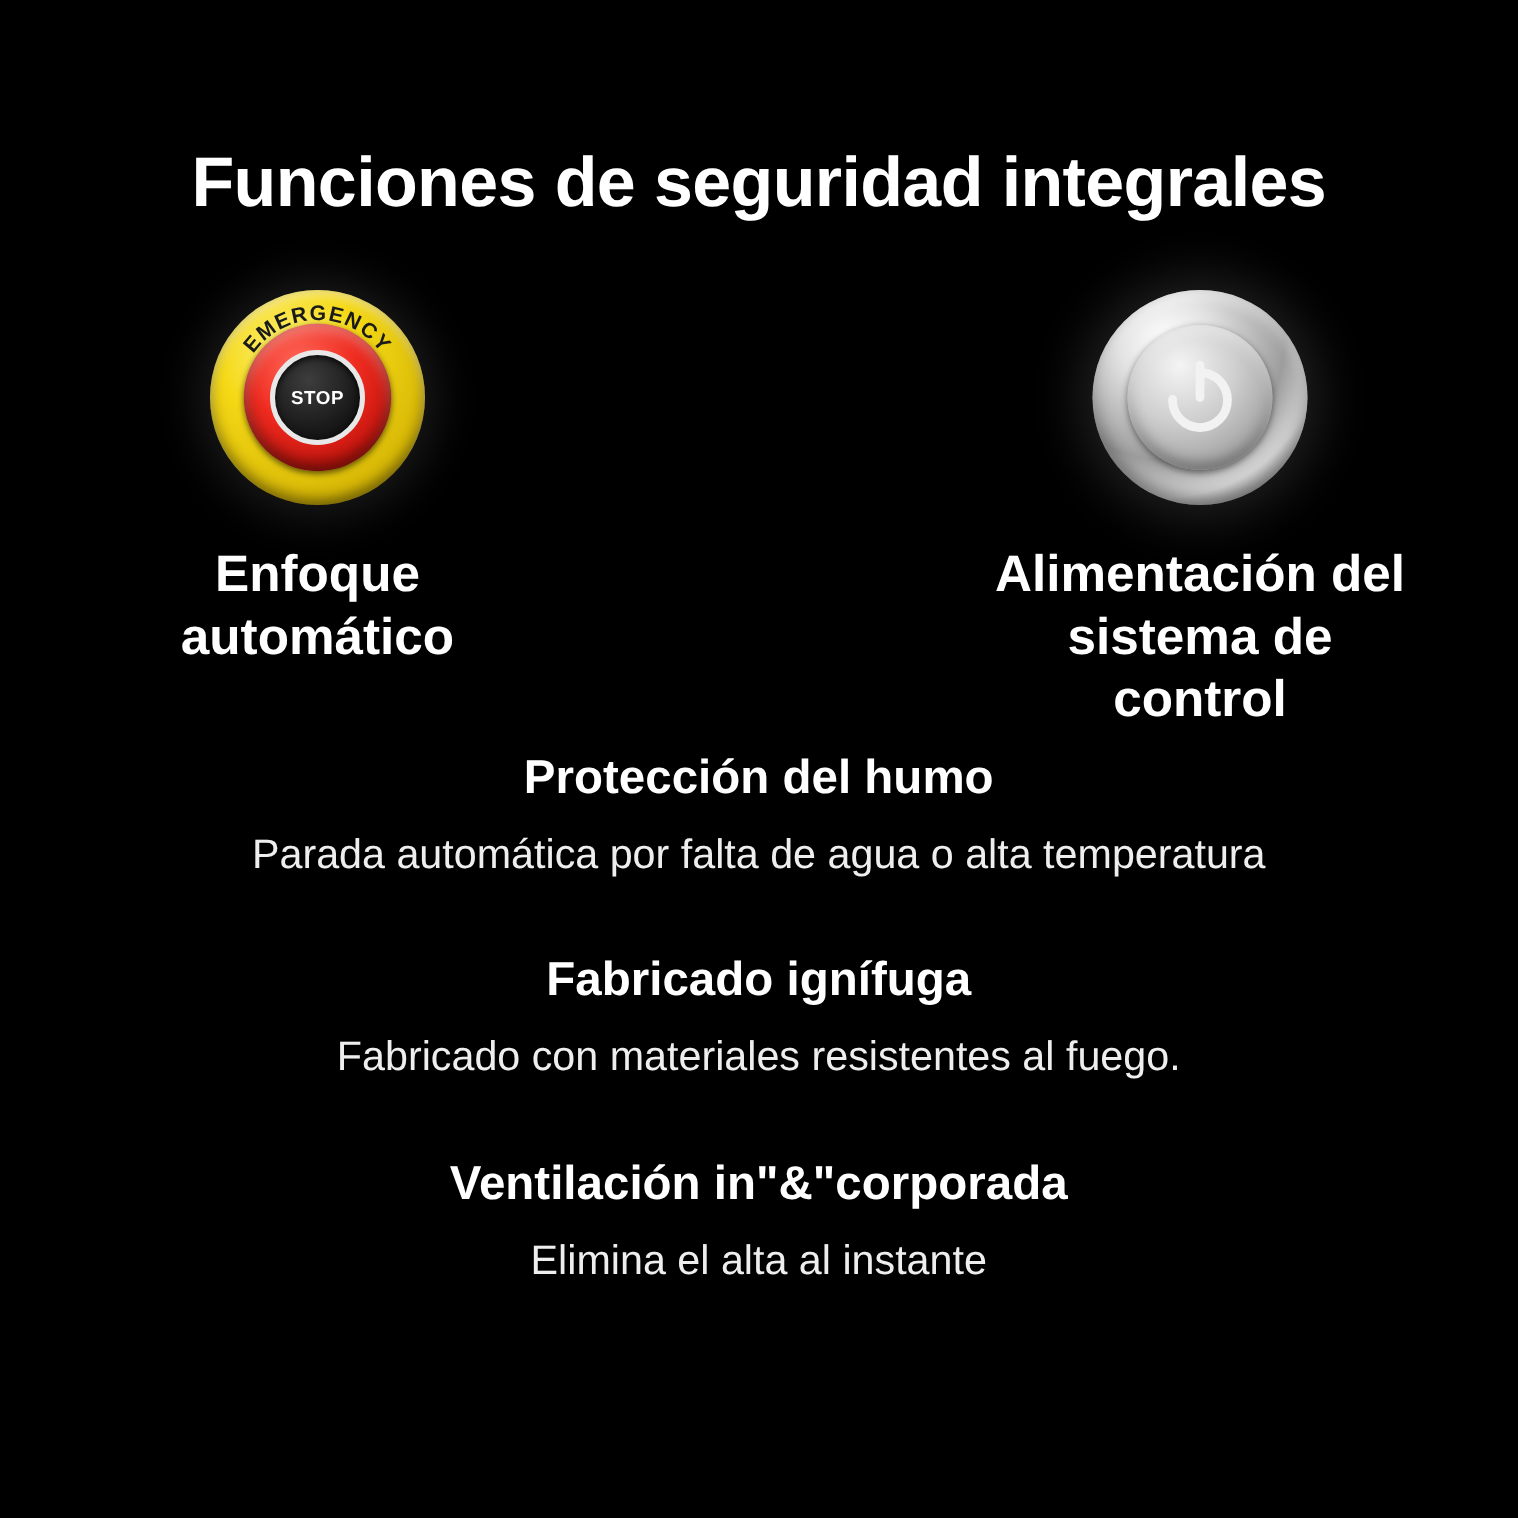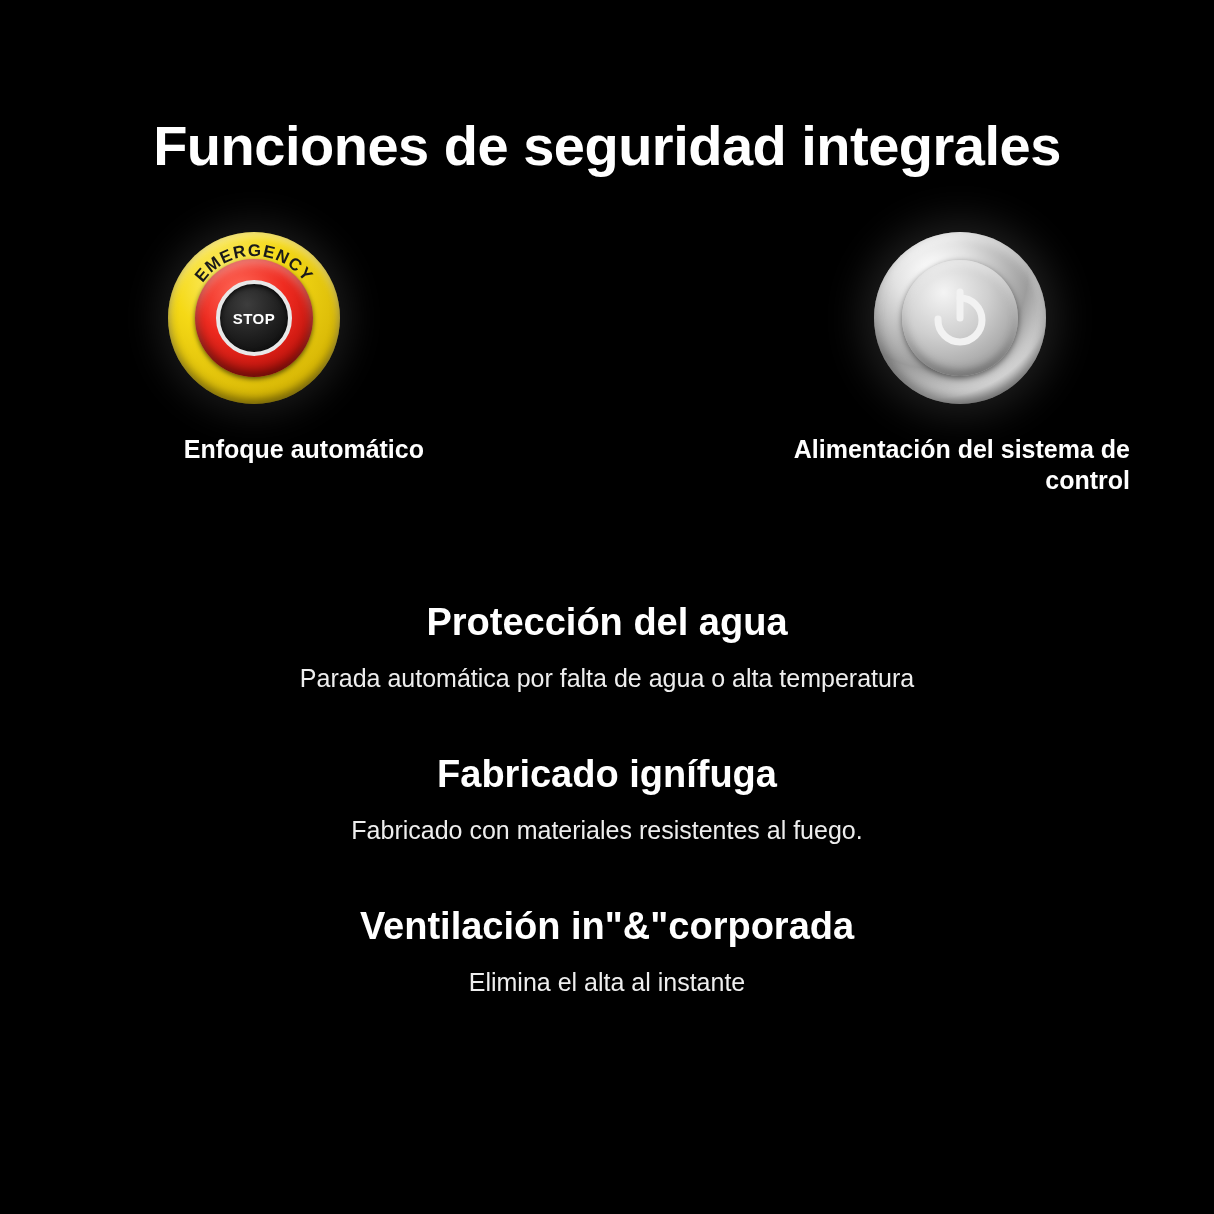--- a/index.html
+++ b/index.html
@@ -56,22 +56,22 @@
   .icon-stage {
     width: 200px;
     height: 200px;
     position: relative;
     display: flex;
     align-items: center;
     justify-content: center;
   }
   .icon-caption {
     margin-top: 16px;
-    text-align: right;
-    font-size: 25px;
+    text-align: center;
+    font-size: 41px;
     font-weight: bold;
     line-height: 1.22;
     color: #ffffff;
     width: 340px;
   }
 
   
   .estop {
     position: relative;
     width: 172px;
@@ -247,21 +247,21 @@
     margin-bottom: 58px;
   }
   .feature-title {
     font-size: 38px;
     font-weight: bold;
     color: #ffffff;
     line-height: 1.2;
   }
   .feature-desc {
     margin-top: 16px;
-    font-size: 25px;
+    font-size: 33px;
     font-weight: normal;
     color: #eeeeee;
     line-height: 1.3;
   }
 </style>
 </head>
 <body>
 
 <div class="page">
 
@@ -307,21 +307,21 @@
       </div>
       <div class="icon-caption">Alimentación del sistema de control</div>
     </div>
 
 
   </div>
 
   <div class="features">
 
     <div class="feature">
-      <div class="feature-title">Protección del agua</div>
+      <div class="feature-title">Protección del humo</div>
       <div class="feature-desc">Parada automática por falta de agua o alta temperatura</div>
     </div>
 
     <div class="feature">
       <div class="feature-title">Fabricado ignífuga</div>
       <div class="feature-desc">Fabricado con materiales resistentes al fuego.</div>
     </div>
 
     <div class="feature">
       <div class="feature-title">Ventilación in"&amp;"corporada</div>

